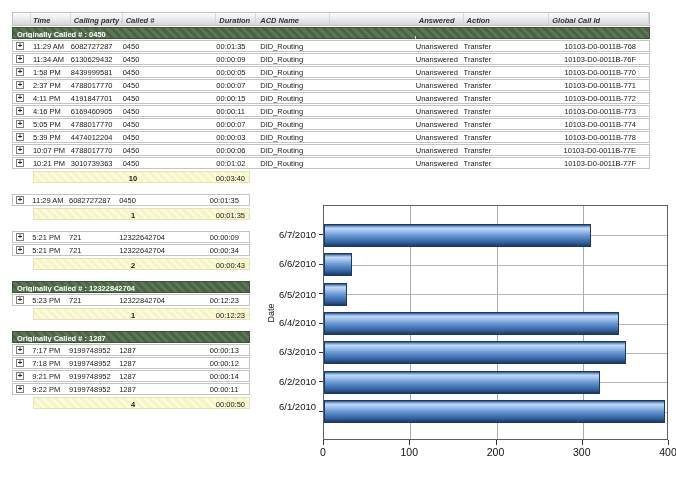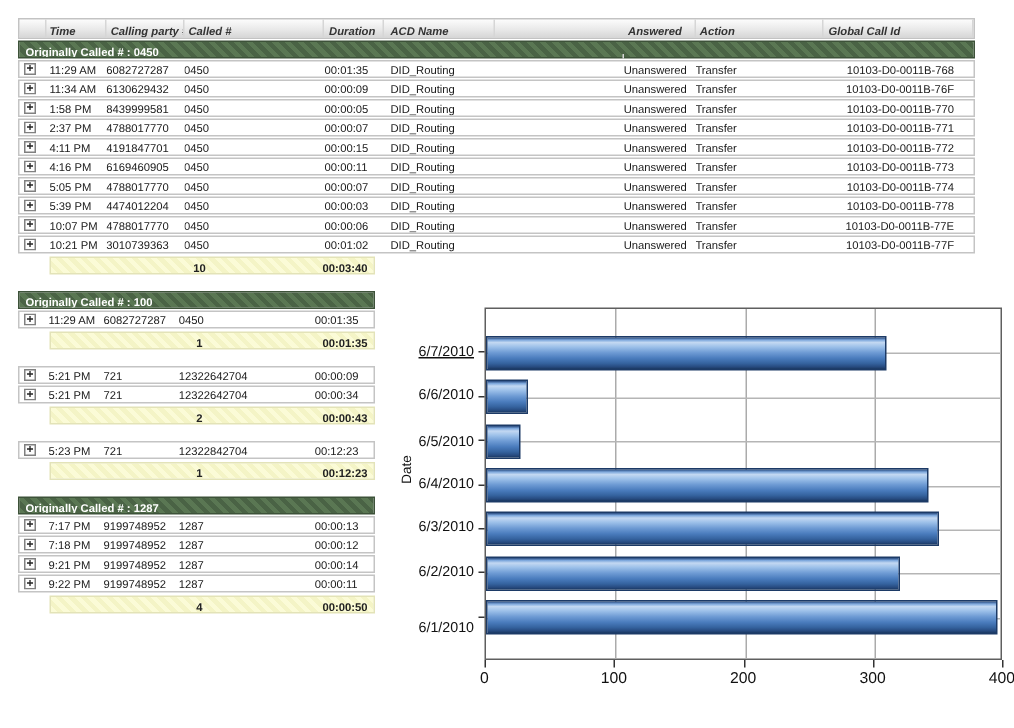--- a/index.html
+++ b/index.html
@@ -39,21 +39,21 @@
 
   .expand-box { width:8px; height:8px; margin-left:3px; border:1px solid #808080;
                 background:#fdfdfd; font-size:8px; line-height:6px; text-align:center;
                 color:#222; font-weight:bold; }
 
   .summary { position:relative; height:12px; margin:2px 0 0 21px; width:217px;
              border:1px solid #e3e3b8;
              background:repeating-linear-gradient(45deg,#fbfbd7 0 3px,#f4f4c6 3px 6px); }
   .summary .count { position:absolute; left:74px; top:2px; width:50px; text-align:center;
                     font-size:7.5px; font-weight:bold; color:#222; }
-  .summary .total { position:absolute; right:4px; top:2px; font-size:7.5px; font-weight:bold; color:#222; }
+  .summary .total { position:absolute; right:4px; top:2px; font-size:7.5px; font-weight:normal; color:#222; }
 
   .section { width:238px; margin-top:11px; }
   .section .row { width:238px; }
 
   
   .chart { position:absolute; left:262px; top:196px; width:414px; height:285px; background:#fff; }
   .plot  { position:absolute; left:61px; top:9px; width:345px; height:235px;
            border:1px solid #5f5f5f; background:#fff; }
   .gridv { position:absolute; top:0; width:1px; height:100%; background:#ababab; }
   .gridh { position:absolute; left:0; height:1px; width:100%; background:#b5b5b5; }
@@ -227,21 +227,20 @@
           <div class="cell c-ans">Unanswered</div>
           <div class="cell c-act">Transfer</div>
           <div class="cell c-gid">10103-D0-0011B-77F</div>
         </div>
         <div class="summary">
           <span class="count">10</span>
           <span class="total">00:03:40</span>
         </div>
       </div>
       <div class="section">
-        <div class="green-bar">Originally Called # : 100</div>
         <div class="row">
           <div class="cell c-exp">
             <div class="expand-box">+</div>
           </div>
           <div class="cell c-time">11:29 AM</div>
           <div class="cell c-call">6082727287</div>
           <div class="cell c-cld">0450</div>
           <div class="cell c-dur">00:01:35</div>
         </div>
         <div class="summary">
@@ -267,20 +266,21 @@
           <div class="cell c-call">721</div>
           <div class="cell c-cld">12322642704</div>
           <div class="cell c-dur">00:00:34</div>
         </div>
         <div class="summary">
           <span class="count">2</span>
           <span class="total">00:00:43</span>
         </div>
       </div>
       <div class="section">
+        <div class="green-bar">Originally Called # : 12322842704</div>
         <div class="row">
           <div class="cell c-exp">
             <div class="expand-box">+</div>
           </div>
           <div class="cell c-time">5:23 PM</div>
           <div class="cell c-call">721</div>
           <div class="cell c-cld">12322842704</div>
           <div class="cell c-dur">00:12:23</div>
         </div>
         <div class="summary">
@@ -349,33 +349,33 @@
       <div class="gridh" style="top: 205.625px;"></div>
       <div class="bar" title="6/7/2010: 310" style="top: 17.875px; width: 267.375px;"></div>
       <div class="bar" title="6/6/2010: 33" style="top: 47.25px; width: 28.4625px;"></div>
       <div class="bar" title="6/5/2010: 27" style="top: 76.625px; width: 23.2875px;"></div>
       <div class="bar" title="6/4/2010: 342" style="top: 106px; width: 294.975px;"></div>
       <div class="bar" title="6/3/2010: 350" style="top: 135.375px; width: 301.875px;"></div>
       <div class="bar" title="6/2/2010: 320" style="top: 164.75px; width: 276px;"></div>
       <div class="bar" title="6/1/2010: 395" style="top: 194.125px; width: 340.688px;"></div>
     </div>
   <div id="axes">
-      <div class="ylab" style="top: 32.875px; text-decoration: underline;">6/7/2010</div>
+      <div class="ylab" style="top: 32.875px;">6/7/2010</div>
       <div class="ytick" style="top: 38.375px;"></div>
       <div class="ylab" style="top: 62.25px;">6/6/2010</div>
       <div class="ytick" style="top: 67.75px;"></div>
       <div class="ylab" style="top: 93px;">6/5/2010</div>
       <div class="ytick" style="top: 97.125px;"></div>
       <div class="ylab" style="top: 121px;">6/4/2010</div>
       <div class="ytick" style="top: 126.5px;"></div>
       <div class="ylab" style="top: 150.375px;">6/3/2010</div>
       <div class="ytick" style="top: 155.875px;"></div>
       <div class="ylab" style="top: 179.75px;">6/2/2010</div>
       <div class="ytick" style="top: 185.25px;"></div>
-      <div class="ylab" style="top: 217px;">6/1/2010</div>
+      <div class="ylab" style="top: 205px;">6/1/2010</div>
       <div class="ytick" style="top: 214.625px;"></div>
       <div class="xtick" style="left: 61px;"></div>
       <div class="xlab" style="left: 61px;">0</div>
       <div class="xtick" style="left: 147.25px;"></div>
       <div class="xlab" style="left: 147.25px;">100</div>
       <div class="xtick" style="left: 233.5px;"></div>
       <div class="xlab" style="left: 233.5px;">200</div>
       <div class="xtick" style="left: 319.75px;"></div>
       <div class="xlab" style="left: 319.75px;">300</div>
       <div class="xtick" style="left: 406px;"></div>

